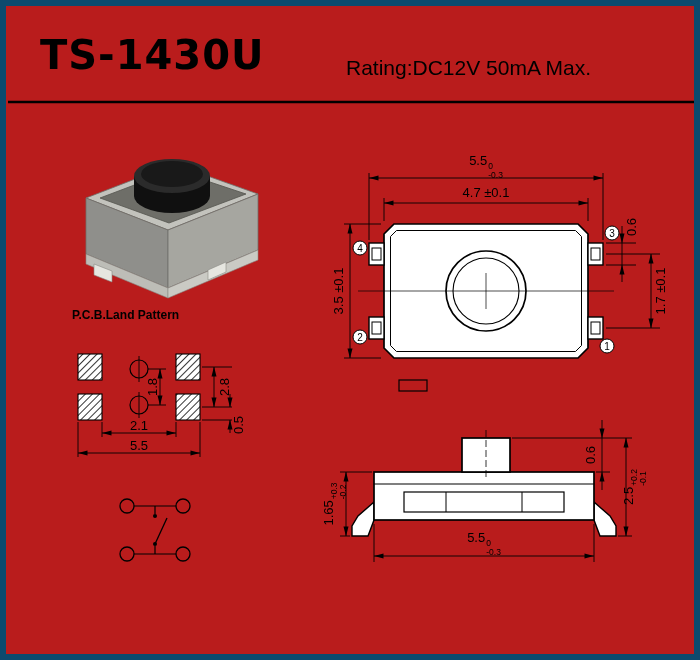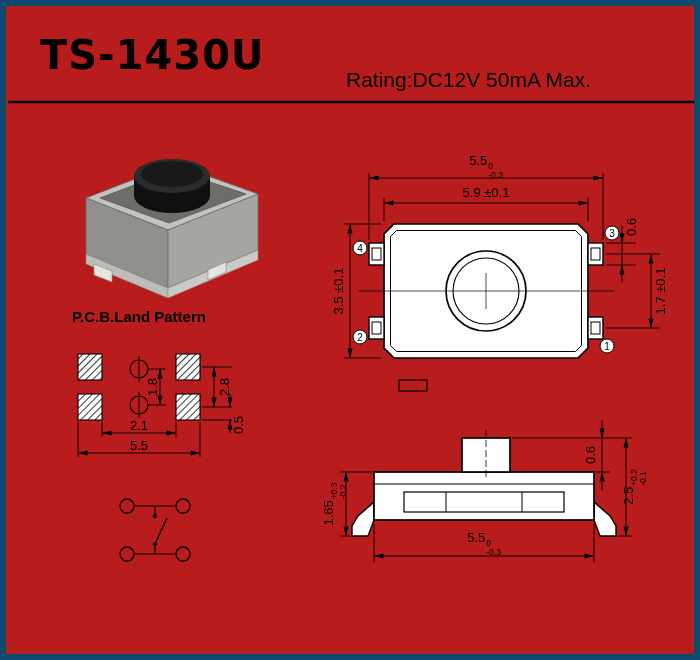--- a/index.html
+++ b/index.html
@@ -5,22 +5,22 @@
   * { margin:0; padding:0; box-sizing:border-box; }
   html,body { background:#fff; }
   .page {
     position:relative; width:700px; height:660px; background:#b91c1c;
     border:6px solid #0c4a6e; overflow:hidden; color:#000;
     font-family:"Liberation Sans", sans-serif;
   }
   .art { position:absolute; left:0; top:0; }
   .label { position:absolute; white-space:nowrap; }
   .title { font-size:40px; font-weight:bold; letter-spacing:1px; font-family:"DejaVu Sans","Liberation Sans",sans-serif; }
-  .rating { font-size:21px;margin-top:12px; }
-  .sec { font-size:15px; font-weight:bold; }
+  .rating { font-size:21px; }
+  .sec { font-size:12px; font-weight:bold; }
   .dim { position:absolute; font-size:13px; white-space:nowrap; }
   .ctr { transform:translate(-50%,-50%); }
   .rot { transform:translate(-50%,-50%) rotate(-90deg); }
   .tol { display:inline-flex; flex-direction:column; font-size:8.5px; line-height:1.1; vertical-align:-4px; margin-left:1px; }
   .pin {
     position:absolute; width:15px; height:15px; border:1.4px solid #000; border-radius:50%;
     transform:translate(-50%,-50%); display:flex; align-items:center; justify-content:center;
     font-size:10px; background:#fff;
   }
 </style>
@@ -176,21 +176,21 @@
   <div class="dim rot" style="left:232px;top:419px">0.5</div>
   <div class="dim ctr" style="left:133px;top:419px">2.1</div>
   <div class="dim ctr" style="left:133px;top:439px">5.5</div>
 
   <div class="dim ctr" style="left:480px;top:161px">
     <span>5.5</span><span class="tol">
         <span>0</span>
         <span>-0.3</span>
       </span>
   </div>
-  <div class="dim ctr" style="left:480px;top:186px">5.9 ±0.1</div>
+  <div class="dim ctr" style="left:480px;top:186px">4.7 ±0.1</div>
   <div class="dim rot" style="left:332px;top:285px">3.5 ±0.1</div>
   <div class="dim rot" style="left:625px;top:221px">0.6</div>
   <div class="dim rot" style="left:654px;top:285px">1.7 ±0.1</div>
 
   <div class="pin" style="left:354px;top:242px">
       <span>4</span>
     </div>
   <div class="pin" style="left:354px;top:331px">
       <span>2</span>
     </div>

